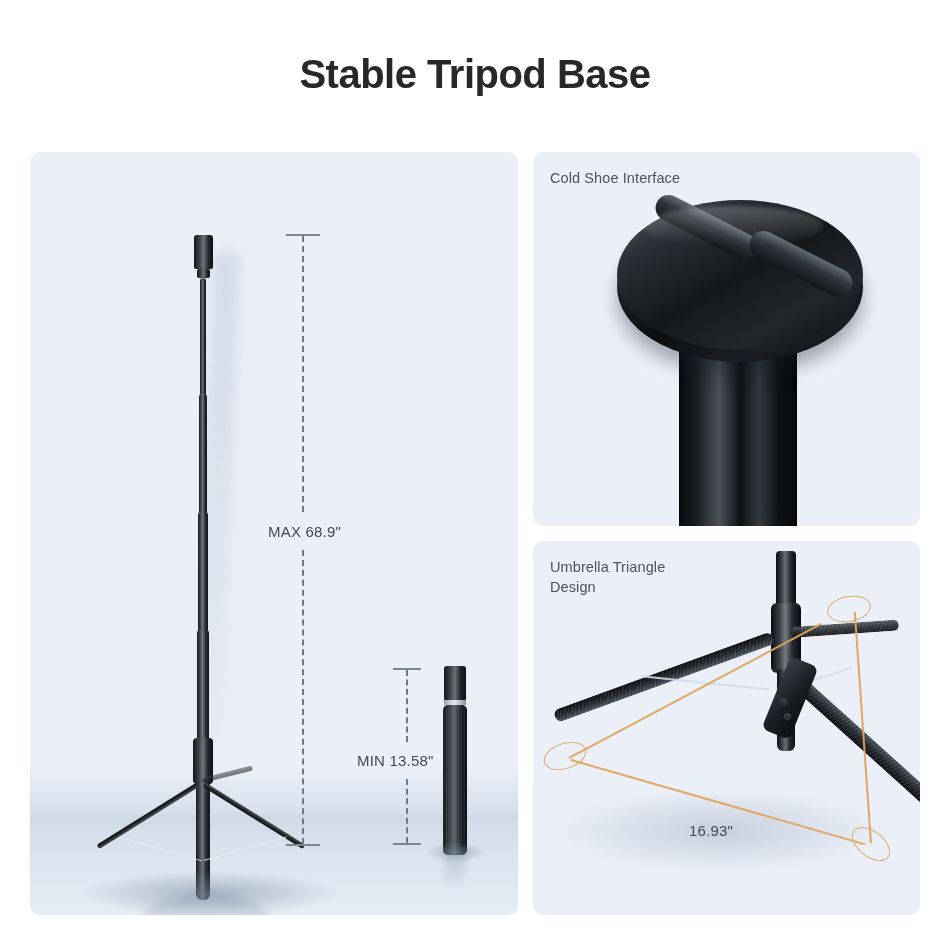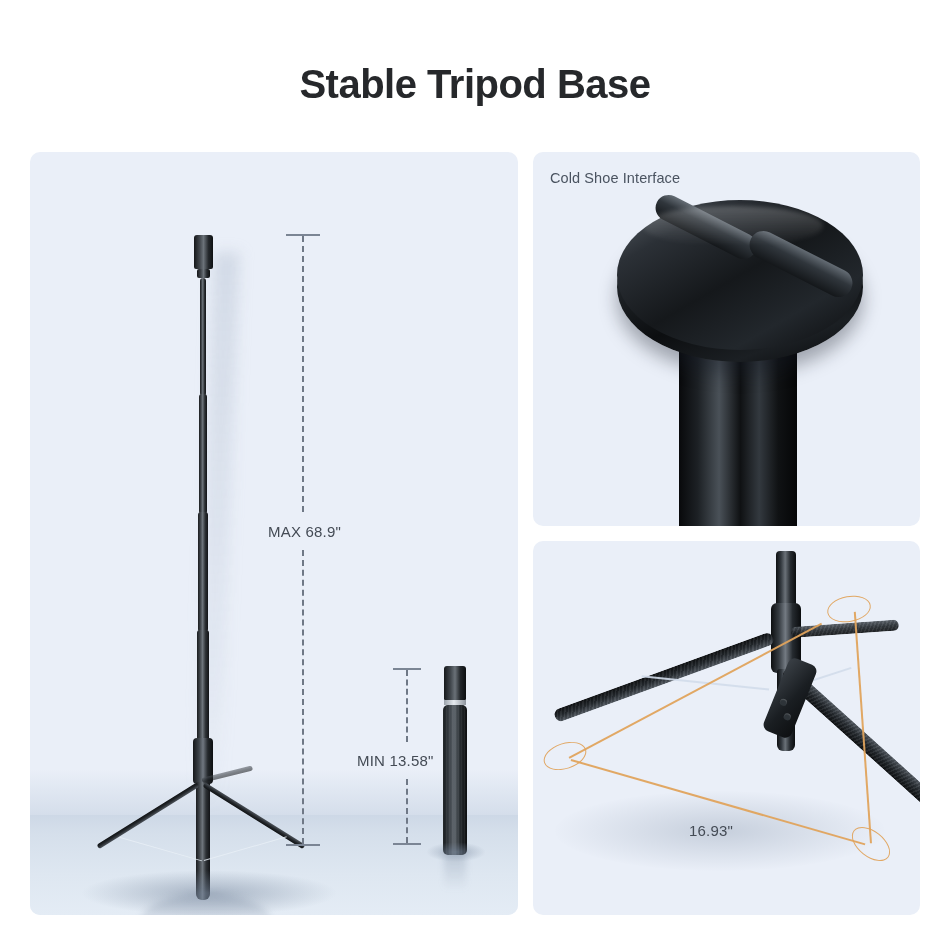--- a/index.html
+++ b/index.html
@@ -12,21 +12,21 @@
     height: 950px;
     font-family: "Liberation Sans", sans-serif;
     overflow: hidden;
     position: relative;
   }
 
   
   .page-title {
     position: absolute;
     left: 0;
-    top: 62px;
+    top: 52px;
     width: 950px;
     text-align: center;
     font-size: 40px;
     font-weight: bold;
     letter-spacing: -0.5px;
     color: #26282b;
   }
 
   
   .panel {
@@ -313,20 +313,22 @@
     <div class="shoe-cyl"></div>
     <div class="shoe-disc"></div>
     <div class="shoe-disc-top"></div>
     <div class="shoe-rail" style="left:118px; top:62px; width:110px; height:26px; transform: rotate(27deg);"></div>
     <div class="shoe-rail" style="left:212px; top:98px; width:112px; height:28px; transform: rotate(27deg);"></div>
     <div class="shoe-gloss" style="left:110px; top:54px; width:180px; height:40px;"></div>
   </div>
 </div>
 
 <div class="panel" id="panel-umb">
+  <div class="panel-label">Umbrella Triangle
+Design</div>
 
   <div style="position:absolute; inset:0;">
     <div class="umb-floor-shadow" style="left:22px; top:250px; width:330px; height:80px;"></div>
 
     <div class="umb-pole" style="left:243px; top:10px; width:20px; height:62px;"></div>
     <div class="umb-hub" style="left:238px; top:62px; width:30px; height:70px;"></div>
     <div class="umb-pole" style="left:244px; top:128px; width:18px; height:82px; border-radius:3px 3px 6px 6px;"></div>
 
     <div class="umb-leg" style="left:240px; top:90px; width:232px; height:13px; transform: rotate(160deg);"></div>
     <div class="umb-leg" style="left:258px; top:86px; width:108px; height:11px; transform: rotate(-4deg); opacity:0.92;"></div>

